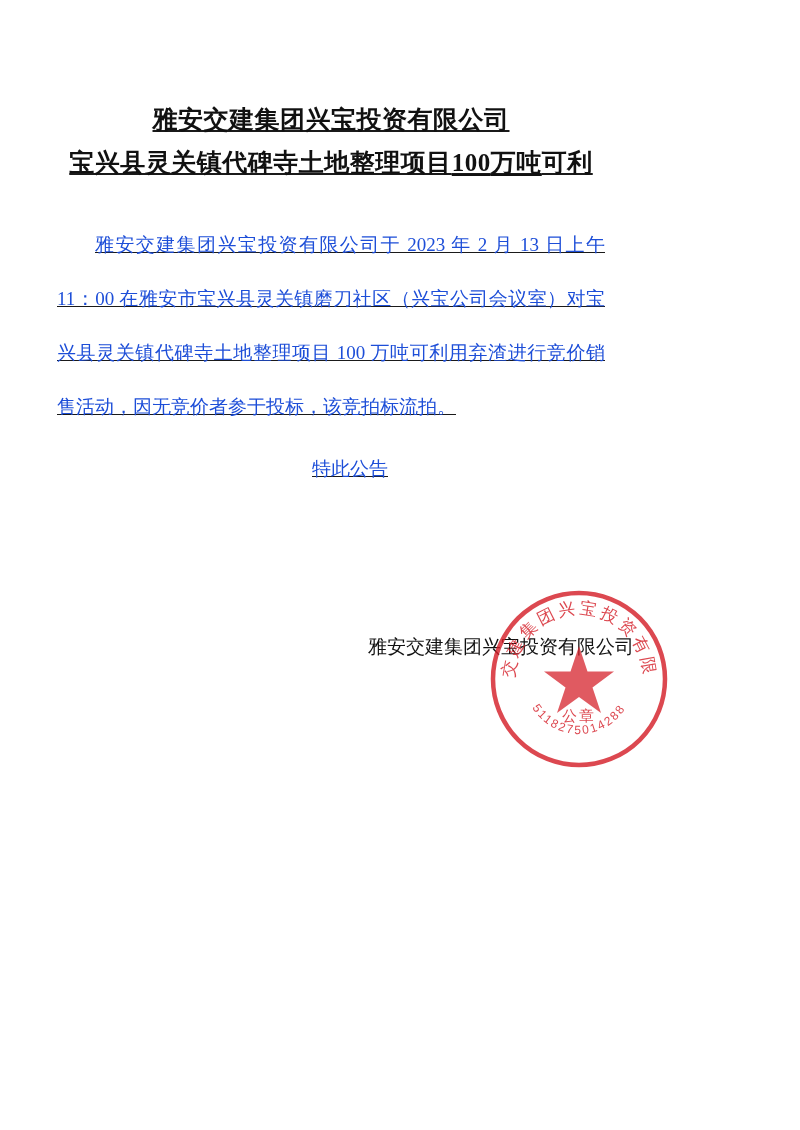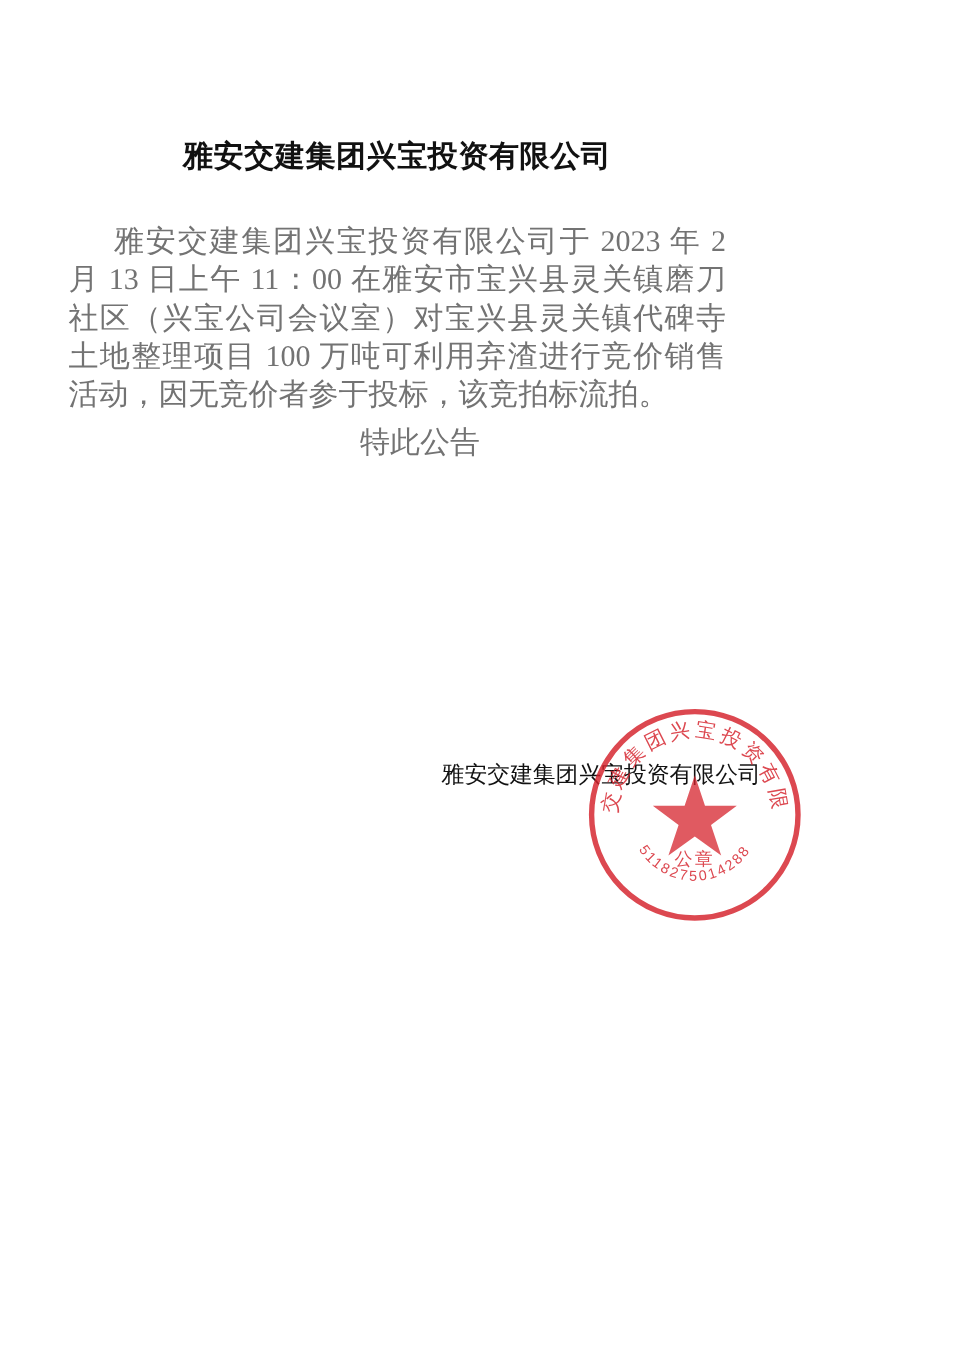--- a/index.html
+++ b/index.html
@@ -14,21 +14,22 @@
     color: #1a1a1a;
     position: relative;
     overflow: hidden;
   }
 
   .page {
     position: relative;
     width: 662px;
     height: 1130px;
     box-sizing: border-box;
-    padding: 11px;
+    padding: 0;
+    text-decoration: underline;
   }
 
   
   .title-block {
     margin: 0;
     padding-top: 98px;
     text-align: center;
   }
   .title-line {
     font-size: 25px;
@@ -43,25 +44,25 @@
     text-underline-offset: 3px;
   }
 
   
   .body-block {
     margin: 0 auto;
     width: 548px;
     padding-top: 34px;
   }
   .para {
-    font-size: 25px;
-    line-height: 32px;
+    font-size: 19px;
+    line-height: 54px;
     text-align: justify;
     text-justify: inter-ideograph;
-    color: #737373;
+    color: #1d4ed8;
   }
   .para.indent {
     text-indent: 38px;
   }
   .para.second {
     text-indent: 38px;
     padding-top: 8px;
     text-align: center;
   }
 
@@ -109,20 +110,23 @@
   }
 </style>
 </head>
 <body>
 
 <div class="page">
   <div class="paper-tint"></div>
 
   <div class="title-block">
     <div class="title-line">雅安交建集团兴宝投资有限公司</div>
+    <div class="title-line">
+      <span>宝兴县灵关镇代碑寺土地整理项目</span><span class="underline-num">100</span><span class="underline-num">万吨</span><span>可利</span>
+    </div>
   </div>
 
   <div class="body-block">
     <div class="para indent">雅安交建集团兴宝投资有限公司于 2023 年 2 月 13 日上午 11：00 在雅安市宝兴县灵关镇磨刀社区（兴宝公司会议室）对宝兴县灵关镇代碑寺土地整理项目 100 万吨可利用弃渣进行竞价销售活动，因无竞价者参于投标，该竞拍标流拍。</div>
     <div class="para second">特此公告</div>
   </div>
 
   <div class="sign-block">
     <div class="sign-line">雅安交建集团兴宝投资有限公司</div>
   </div>

